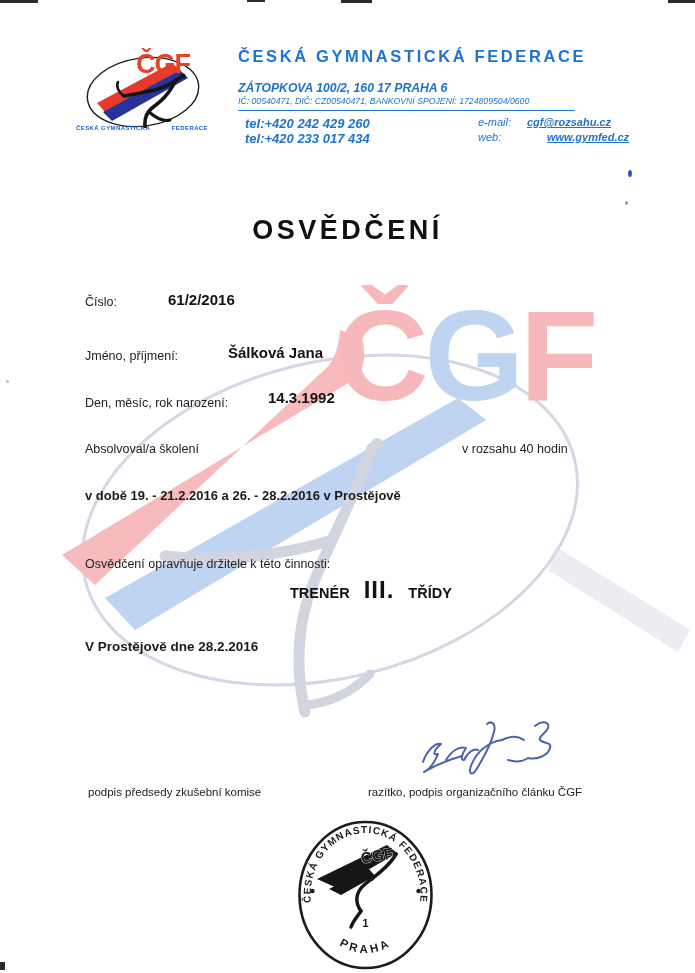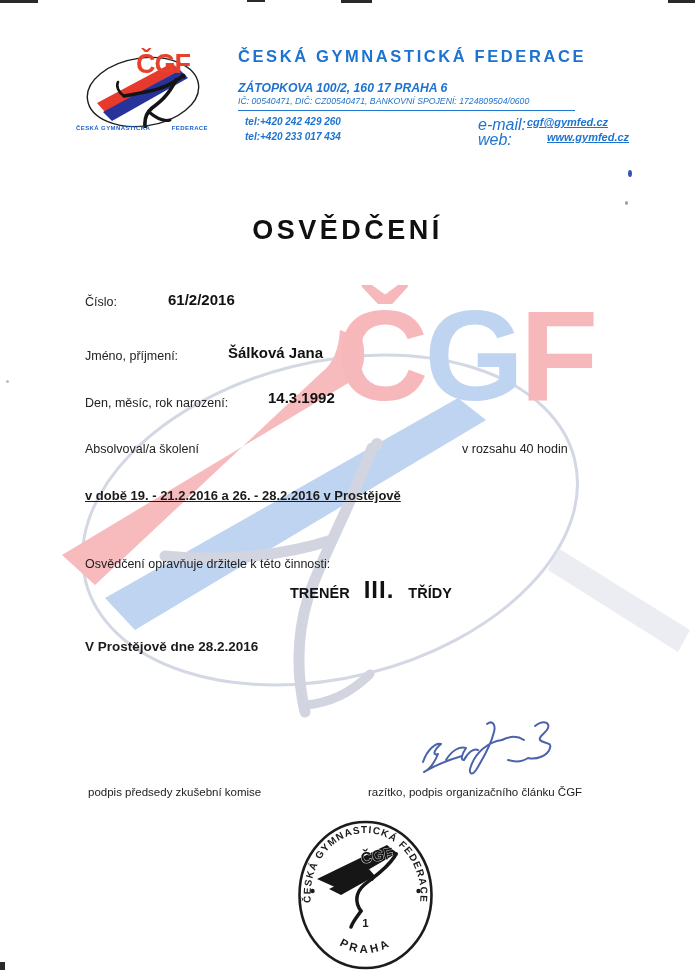--- a/index.html
+++ b/index.html
@@ -4,22 +4,22 @@
 <style>
   html,body{margin:0;padding:0;background:#fff;}
   #page{position:relative;width:695px;height:973px;background:#ffffff;overflow:hidden;
         font-family:"Liberation Sans",sans-serif;color:#1f1f1f;}
   .abs{position:absolute;white-space:nowrap;}
   
   .org-name{font-size:16.5px;font-weight:700;letter-spacing:2.6px;color:#1d73cf;}
   .hdr-addr{font-size:12.2px;font-weight:700;font-style:italic;color:#1d73cf;}
   .hdr-reg{font-size:8.7px;font-style:italic;color:#1d73cf;}
   .hdr-rule{border-top:1.6px solid #2176cf;width:337px;height:0;}
-  .hdr-tel{font-size:10px;font-weight:700;font-style:italic;color:#1d73cf;}
-  .hdr-lbl{font-size:16px;font-style:italic;color:#1d73cf;}
+  .hdr-tel{font-size:13px;font-weight:700;font-style:italic;color:#1d73cf;}
+  .hdr-lbl{font-size:11px;font-style:italic;color:#1d73cf;}
   .hdr-link{font-size:11px;font-weight:600;font-style:italic;color:#1d73cf;text-decoration:underline;}
   .logo-caption{display:flex;justify-content:space-between;width:132px;
                 font-size:6px;font-weight:700;color:#1b63c8;letter-spacing:.4px;}
   
   .doc-title{font-size:27px;font-weight:700;letter-spacing:3.5px;color:#101010;}
   .lbl{font-size:12.5px;color:#222;}
   .val{font-size:15px;font-weight:700;color:#111;}
   .val-md{font-size:13.5px;font-weight:700;color:#111;}
   .txt-md{font-size:12.5px;color:#222;}
   .line-600{font-size:13px;font-weight:600;color:#1b1b1b;}
@@ -77,39 +77,39 @@
     <span>FEDERACE</span>
   </div>
 
   <div class="abs org-name" style="left:238px;top:47px;">ČESKÁ GYMNASTICKÁ FEDERACE</div>
   <div class="abs hdr-addr" style="left:238px;top:81px;">ZÁTOPKOVA 100/2, 160 17 PRAHA 6</div>
   <div class="abs hdr-reg" style="left:238px;top:96px;">IČ: 00540471, DIČ: CZ00540471, BANKOVNÍ SPOJENÍ: 1724809504/0600</div>
   <div class="abs hdr-rule" style="left:238px;top:110px;"></div>
   <div class="abs hdr-tel" style="left:245px;top:116px;">tel:+420 242 429 260</div>
   <div class="abs hdr-tel" style="left:245px;top:131px;">tel:+420 233 017 434</div>
   <div class="abs hdr-lbl" style="left:478px;top:116px;">e-mail:</div>
-  <div class="abs hdr-link" style="left:527px;top:116px;">cgf@gymfed.cz</div>
+  <div class="abs hdr-link" style="left:527px;top:116px;">cgf@rozsahu.cz</div>
   <div class="abs hdr-lbl" style="left:478px;top:131px;">web:</div>
   <div class="abs hdr-link" style="left:527px;top:131px;margin-left:20px;">www.gymfed.cz</div>
 
   <div class="abs doc-title" style="left:50%;top:215px;transform:translateX(-50%);">OSVĚDČENÍ</div>
 
   <div class="abs lbl" style="left:85px;top:295px;">Číslo:</div>
   <div class="abs val" style="left:168px;top:291px;">61/2/2016</div>
 
   <div class="abs lbl" style="left:85px;top:349px;">Jméno, příjmení:</div>
   <div class="abs val" style="left:228px;top:344px;">Šálková Jana</div>
 
   <div class="abs lbl" style="left:85px;top:396px;">Den, měsíc, rok narození:</div>
   <div class="abs val" style="left:268px;top:389px;">14.3.1992</div>
 
   <div class="abs lbl" style="left:85px;top:442px;">Absolvoval/a školení</div>
   <div class="abs txt-md" style="left:462px;top:442px;">v rozsahu  40  hodin</div>
 
-  <div class="abs line-600" style="left:85px;top:488px;text-decoration:underline;">v době   19. - 21.2.2016  a  26. - 28.2.2016   v  Prostějově</div>
+  <div class="abs line-600" style="left:85px;top:488px;">v době   19. - 21.2.2016  a  26. - 28.2.2016   v  Prostějově</div>
 
   <div class="abs lbl" style="left:85px;top:557px;">Osvědčení opravňuje držitele k této činnosti:</div>
   <div class="abs entitle" style="left:290px;top:576px;">
     <span class="w1">TRENÉR</span>
     <span class="w2">III.</span>
     <span class="w3">TŘÍDY</span>
   </div>
 
   <div class="abs line-600" style="left:85px;top:639px;font-size:13.5px;">V Prostějově  dne 28.2.2016</div>
 

